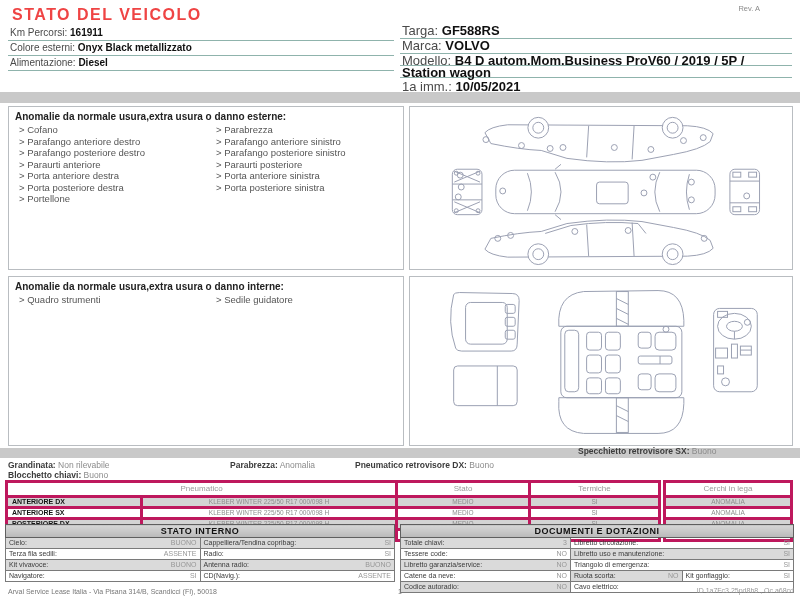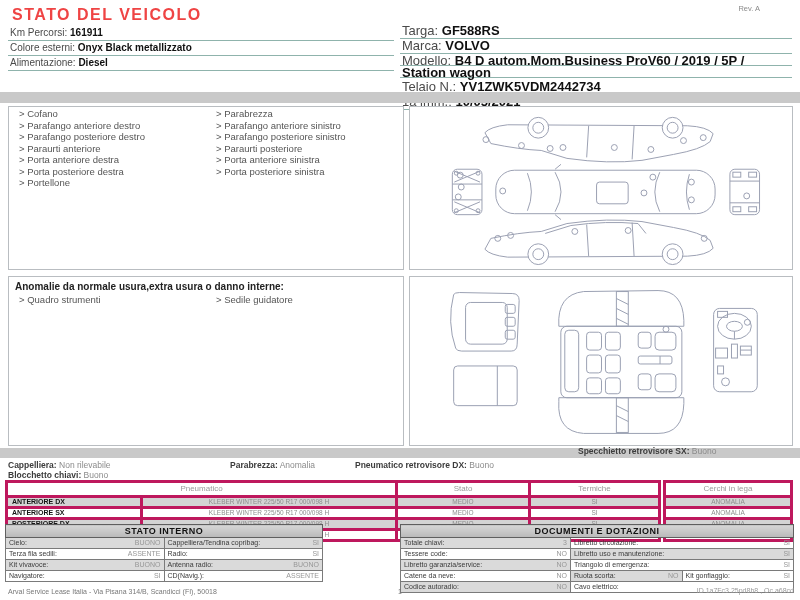--- a/index.html
+++ b/index.html
@@ -46,21 +46,21 @@
   .cerchi{position:absolute;left:663px;top:480px;width:130px;}
   .tyres th,.tyres td,.cerchi th,.cerchi td{border:3px solid #be185d;padding:0;
       font-size:6.5px;line-height:8px;height:8px;color:#8d8d8d;text-align:center;
       white-space:nowrap;overflow:hidden;}
   .tyres th,.cerchi th{font-size:8px;height:12px;line-height:12px;color:#9a9a9a;font-weight:normal;}
   .tyres .pos{font-weight:bold;color:#151515;text-align:left;padding-left:4px;font-size:7px;}
   tr.g td{background:#d4d4d4;}
   td.g{background:#dadada;}
 
   .bt{position:absolute;top:524px;}
-  .bt-left{left:5px;width:318px;}
+  .bt-left{left:5px;width:390px;}
   .bt-right{left:400px;width:393px;}
   .bt .band{background:linear-gradient(#d6d6d6,#b9b9b9);border:1px solid #5f5f5f;
       font-size:9px;font-weight:bold;color:#111;text-align:center;height:12px;line-height:12px;
       letter-spacing:.5px;}
   .bt td{border:1px solid #7a7a7a;font-size:7px;height:10px;line-height:10px;
       padding:0 3px;color:#3a3a3a;white-space:nowrap;overflow:hidden;}
   .bt .v{float:right;color:#979797;}
   .bt td.split{padding:0;}
   .split-in{display:flex;height:100%;}
   .split-in>div{flex:1;padding:0 3px;box-sizing:border-box;}
@@ -84,27 +84,27 @@
   <div class="hdr-left">
     <div class="field"><span>Km Percorsi:</span> <b>161911</b></div>
     <div class="field"><span>Colore esterni:</span> <b>Onyx Black metallizzato</b></div>
     <div class="field"><span>Alimentazione:</span> <b>Diesel</b></div>
   </div>
 
   <div class="hdr-right">
     <div class="field"><span>Targa:</span> <b>GF588RS</b></div>
     <div class="field"><span>Marca:</span> <b>VOLVO</b></div>
     <div class="field wrap"><span>Modello:</span> <b>B4 D autom.Mom.Business ProV60 / 2019 / 5P / Station wagon</b></div>
-    <div class="field"><span>Telaio N.:</span> <b>YV1ZWK5VDM2442734</b></div>
     <div class="field"><span>1a imm.:</span> <b>10/05/2021</b></div>
   </div>
 
   <div class="graybar bar1"></div>
 
   <div class="panel ext-text">
+    <h3>Anomalie da normale usura,extra usura o danno esterne:</h3>
     <div class="cols">
       <ul>
           <li>Cofano</li>
           <li>Parafango anteriore destro</li>
           <li>Parafango posteriore destro</li>
           <li>Paraurti anteriore</li>
           <li>Porta anteriore destra</li>
           <li>Porta posteriore destra</li>
           <li>Portellone</li>
         </ul>
@@ -273,21 +273,21 @@
       </g>
       <g>
           <circle cx="258" cy="51" r="3" class="dmg-dot"></circle>
           <circle cx="340" cy="44" r="3" class="dmg-dot"></circle>
         </g>
     </svg>
   </div>
 
   <div class="graybar bar2"></div>
 
-  <div class="cond" style="left:8px;top:460px;"><b>Cappelliera:</b> <span>Non rilevabile</span></div>
+  <div class="cond" style="left:8px;top:460px;"><b>Grandinata:</b> <span>Non rilevabile</span></div>
   <div class="cond" style="left:230px;top:460px;"><b>Parabrezza:</b> <span>Anomalia</span></div>
   <div class="cond" style="left:355px;top:460px;"><b>Pneumatico retrovisore DX:</b> <span>Buono</span></div>
   <div class="cond" style="left:578px;top:446px;"><b>Specchietto retrovisore SX:</b> <span>Buono</span></div>
   <div class="cond" style="left:8px;top:470px;"><b>Blocchetto chiavi:</b> <span>Buono</span></div>
 
   <table class="tyres">
     <colgroup>
         <col style="width:135px">
         <col style="width:255px">
         <col style="width:133px">

